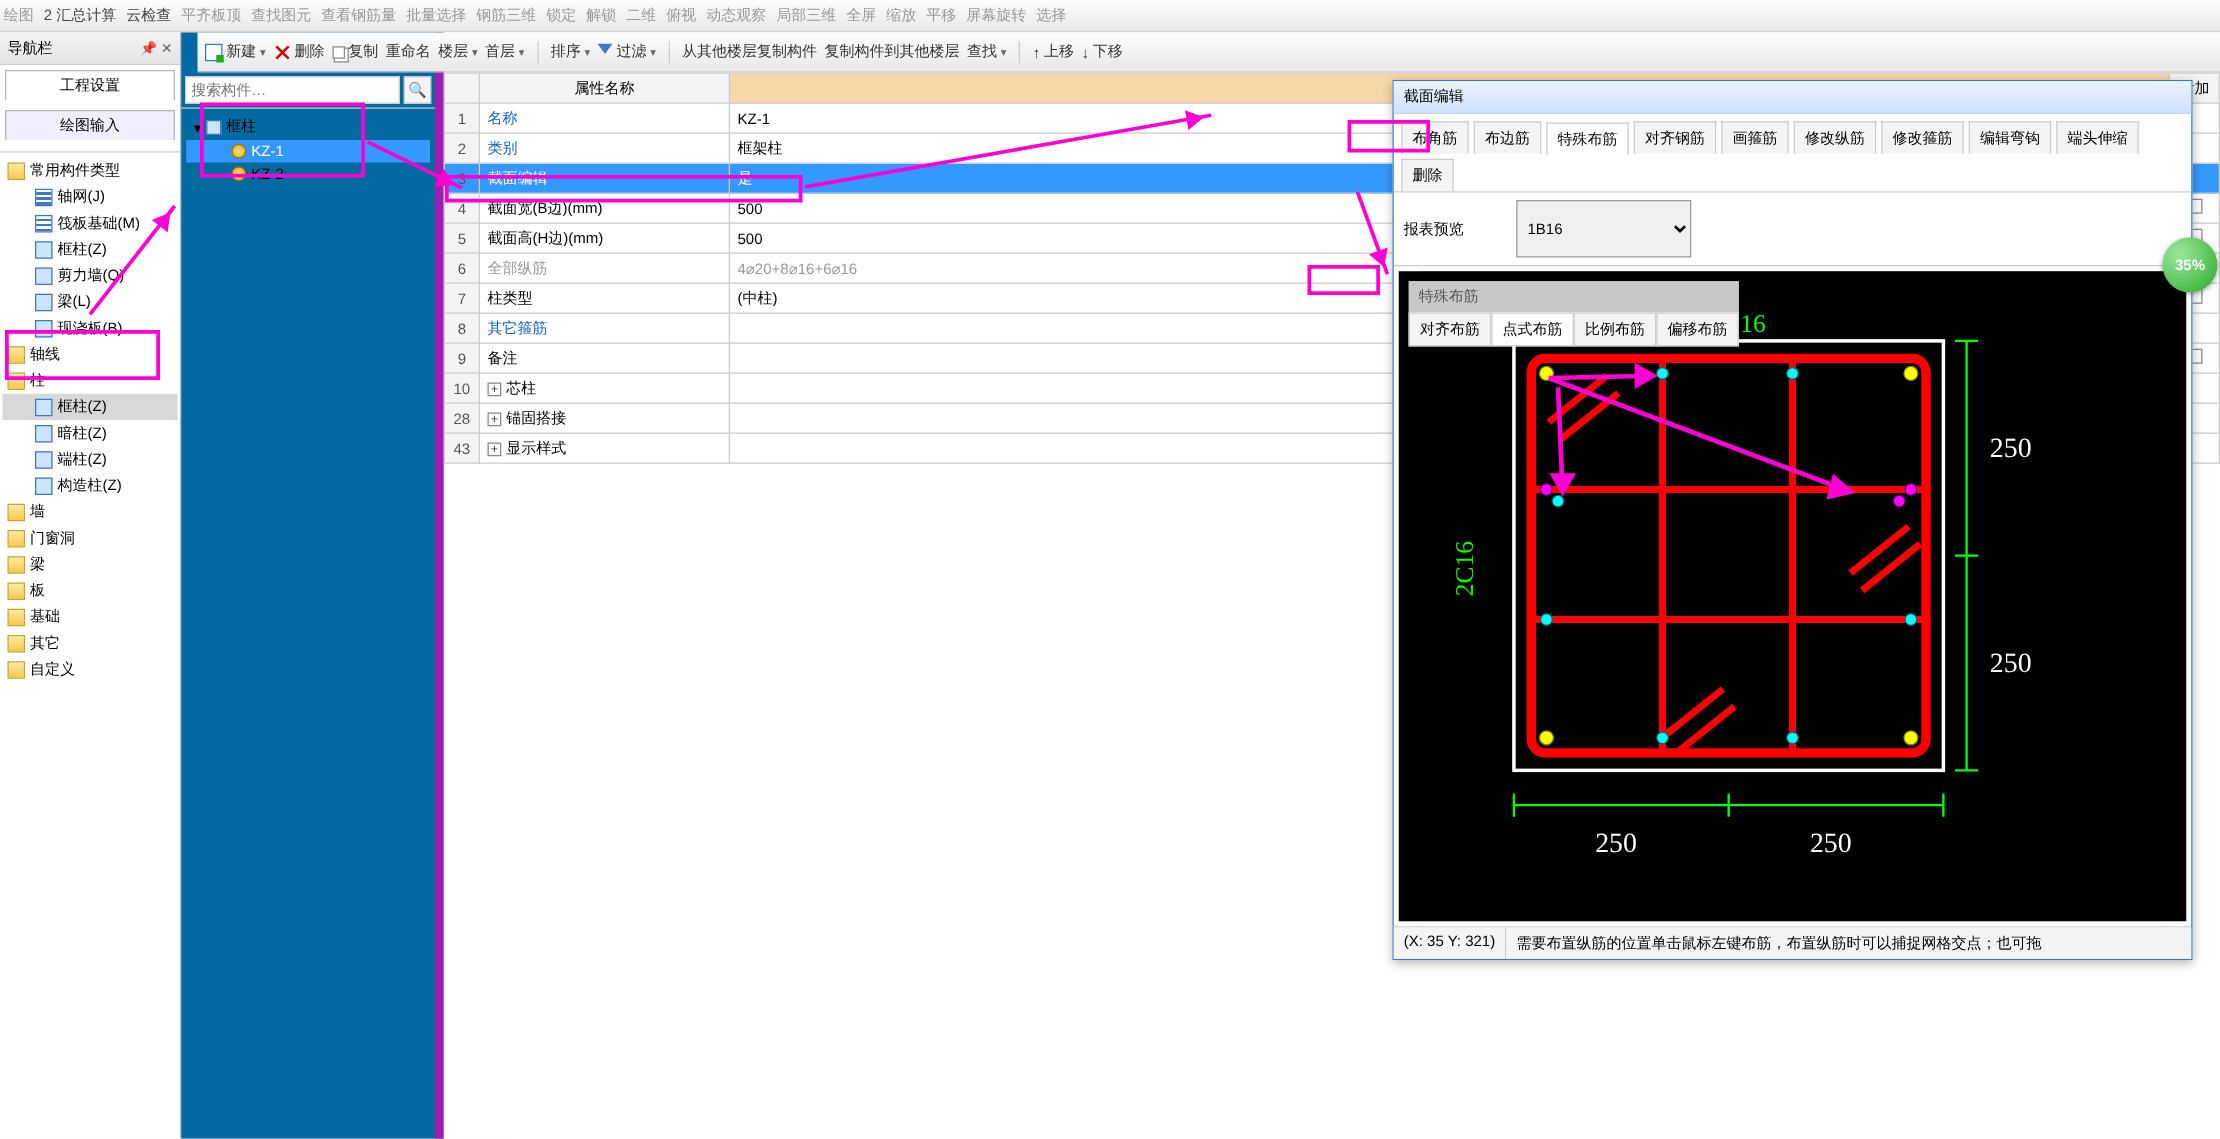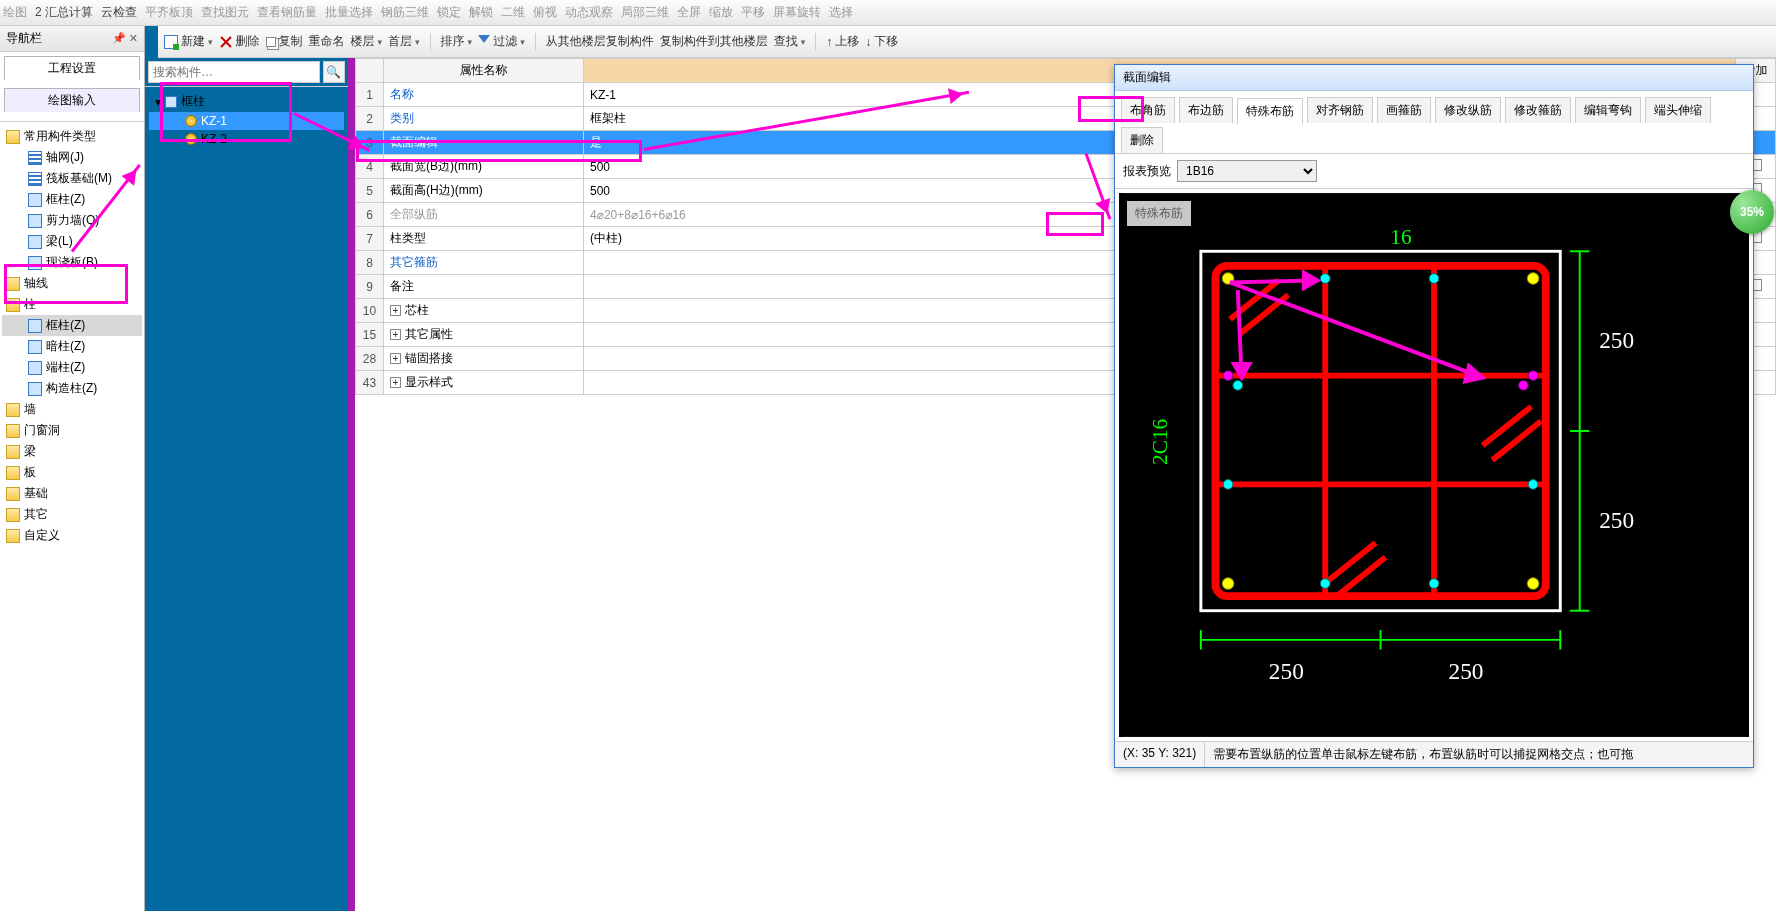--- a/index.html
+++ b/index.html
@@ -69,21 +69,21 @@
   
   .hl { position:absolute; border:3px solid #ff00d4; pointer-events:none; z-index:50; }
   
   
   .editor { position:absolute; right:22px; top:64px; width:640px; height:704px; background:#fff; border:1px solid #3a78c9; box-shadow:0 2px 8px rgba(0,0,0,0.3); z-index:20; display:flex; flex-direction:column; }
   .editor-title { background:linear-gradient(#eaf3ff,#cfe2fb); padding:4px 8px; border-bottom:1px solid #b5cde8; }
   .editor-tabs { display:flex; gap:4px; padding:6px 6px 0; flex-wrap:wrap; border-bottom:1px solid #ccc; }
   .editor-tabs .etab { padding:4px 8px; border:1px solid #ccc; border-bottom:none; background:#f4f4f4; cursor:pointer; }
   .editor-tabs .etab.active { background:#fff; position:relative; top:1px; }
   .editor-row2 { display:flex; align-items:center; gap:6px; padding:6px 8px; border-bottom:1px solid #ccc; }
-  .editor-row2 select { border:1px solid #999; padding:2px 4px; width:140px; }
+  .editor-row2 select { border:1px solid #999; padding:14px 4px; width:140px;margin-left:36px; }
   
   .canvas-wrap { flex:1; background:#000; position:relative; margin:4px; overflow:hidden; }
   .sub-tabs { position:absolute; left:8px; top:8px; background:#dcdcdc; padding:0; z-index:5; }
   .sub-tabs-title { background:#c8c8c8; padding:4px 8px; color:#555; }
   .sub-tabs-row { display:flex; background:#fff; }
   .sub-tabs-row .stab { padding:4px 8px; border:1px solid #ccc; background:#f4f4f4; cursor:pointer; }
   .sub-tabs-row .stab.active { background:#fff; }
   
   .status-bar { display:flex; border-top:1px solid #ccc; }
   .status-bar div { padding:4px 8px; border-right:1px solid #ccc; background:#f4f4f4; }
@@ -356,26 +356,20 @@
             <td class=""></td>
             <td class="chk"><span class="cb"></span></td>
           </tr>
           <tr>
             <td class="num">10</td>
             <td class="name "><span class="expand">+</span>芯柱</td>
             <td class=""></td>
             <td class="chk"></td>
           </tr>
           <tr>
-            <td class="num">15</td>
-            <td class="name "><span class="expand">+</span>其它属性</td>
-            <td class=""></td>
-            <td class="chk"></td>
-          </tr>
-          <tr>
             <td class="num">28</td>
             <td class="name "><span class="expand">+</span>锚固搭接</td>
             <td class=""></td>
             <td class="chk"></td>
           </tr>
           <tr>
             <td class="num">43</td>
             <td class="name "><span class="expand">+</span>显示样式</td>
             <td class=""></td>
             <td class="chk"></td>
@@ -399,20 +393,26 @@
       <div class="etab">端头伸缩</div>
       <div class="etab">删除</div>
     </div>
   <div class="editor-row2">
     <span>报表预览</span>
     <select><option>1B16</option></select>
   </div>
   <div class="canvas-wrap">
     <div class="sub-tabs">
       <div class="sub-tabs-title">特殊布筋</div>
+      <div class="sub-tabs-row" id="sub-tabs-row">
+          <div class="stab">对齐布筋</div>
+          <div class="stab active">点式布筋</div>
+          <div class="stab">比例布筋</div>
+          <div class="stab">偏移布筋</div>
+        </div>
     </div>
     <svg class="section" viewBox="0 0 640 560">
 
       <g stroke="#222" stroke-width="1">
         <line x1="0" y1="0" x2="640" y2="0"></line>
           <line x1="0" y1="560" x2="640" y2="560"></line>
       </g>
 
       <rect x="80" y="60" width="370" height="370" fill="none" stroke="#fff" stroke-width="3"></rect>
 

